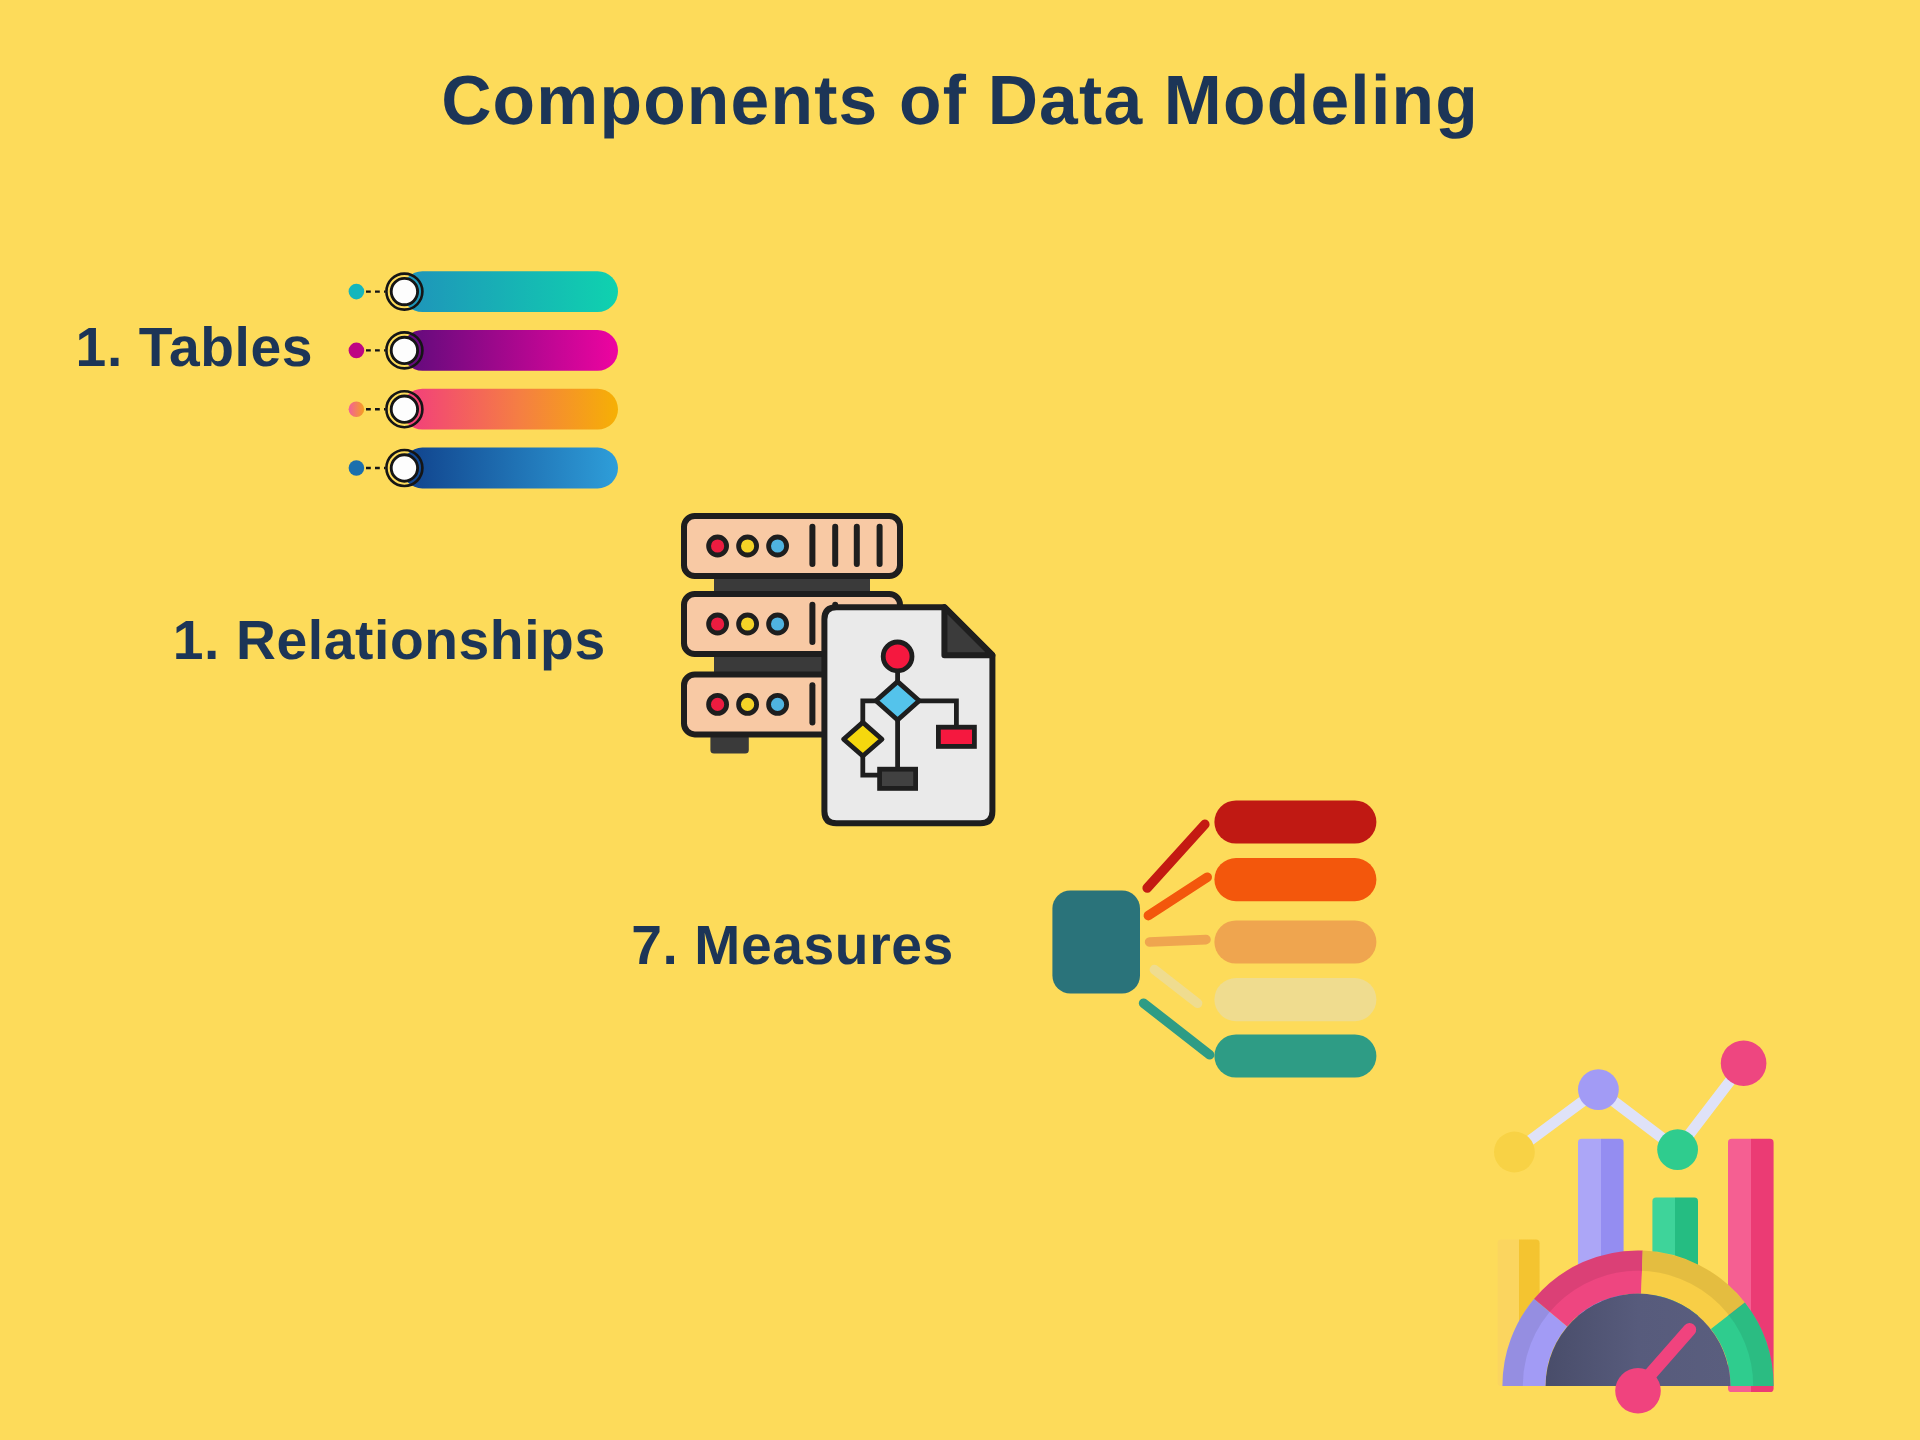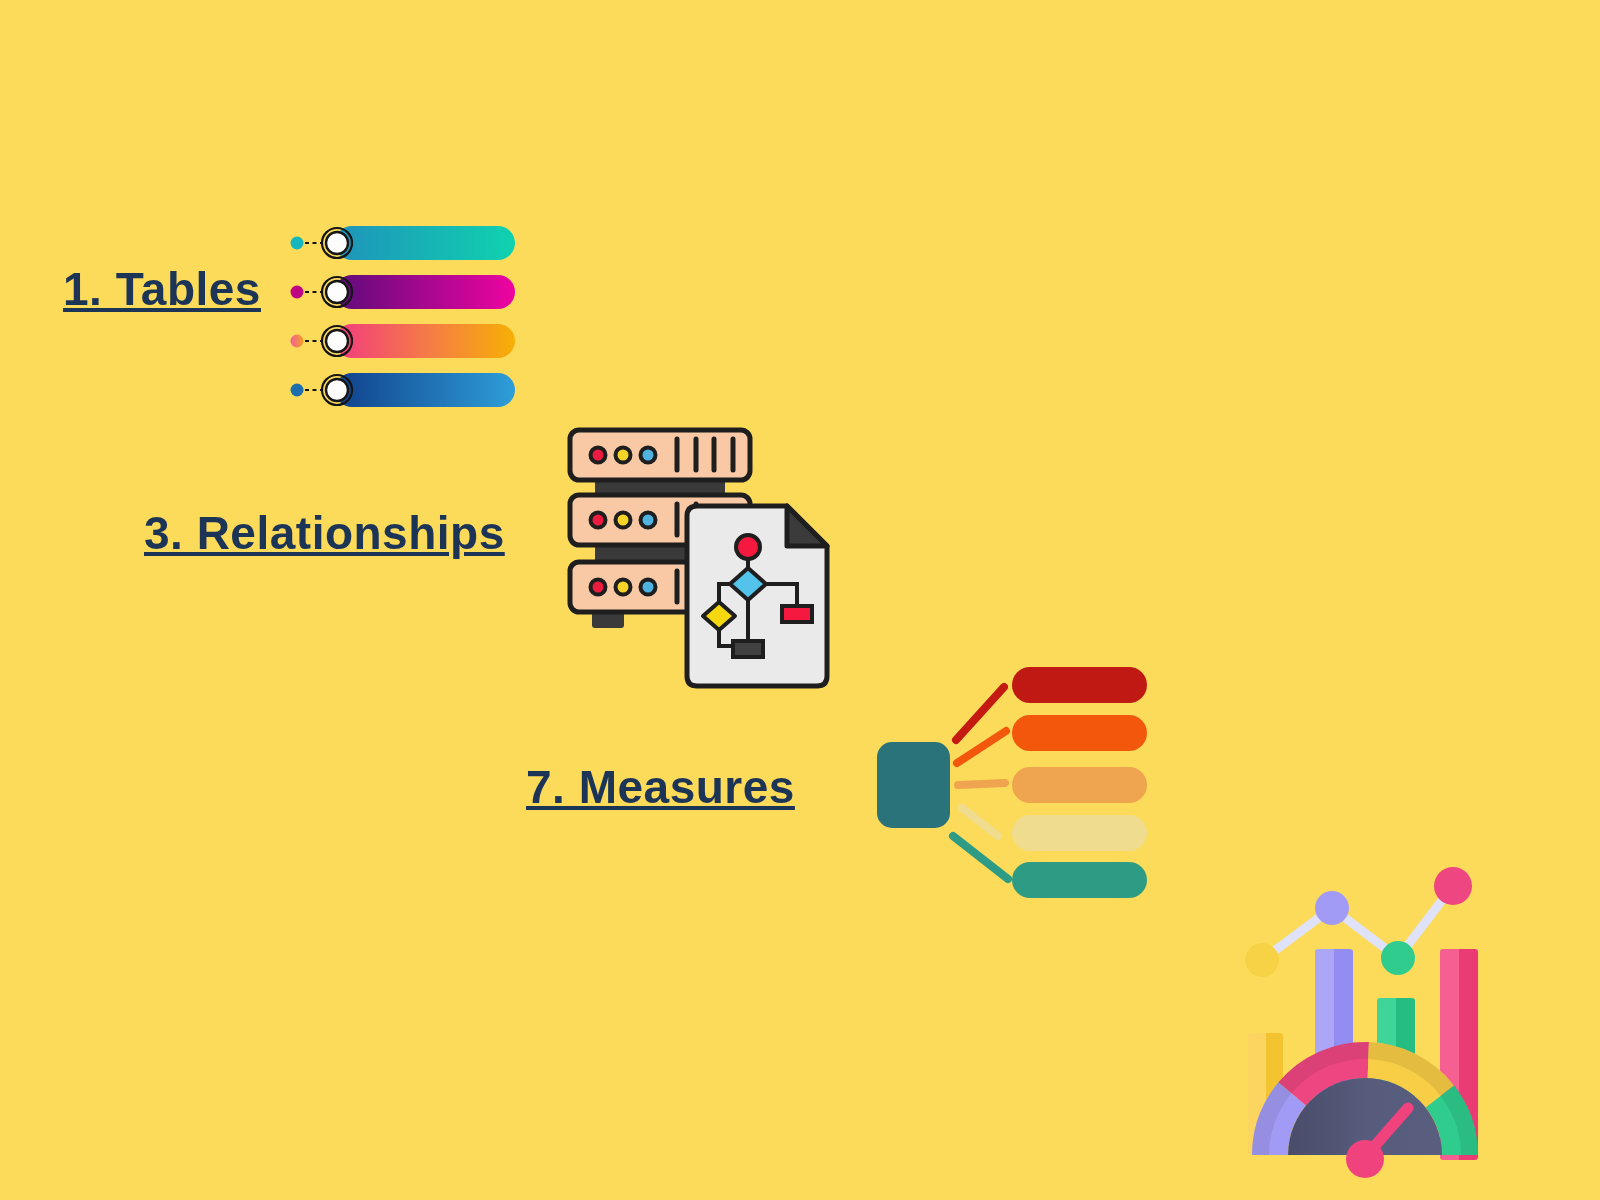--- a/index.html
+++ b/index.html
@@ -12,37 +12,38 @@
   .canvas{position:relative;width:1600px;height:1200px;background:#FDDB5A;}
   .title{
     position:absolute;left:0;top:50px;width:1600px;
     text-align:center;
     font-size:58px;font-weight:700;letter-spacing:1px;
     color:#1C3557;
   }
   .item-label{
     position:absolute;
     font-size:46px;font-weight:700;letter-spacing:0.5px;
-    color:#1C3557;white-space:nowrap;text-decoration:underline;
+    color:#1C3557;white-space:nowrap;
   }
   .label-tables{left:63px;top:262px;}
   .label-relationships{left:144px;top:506px;}
   .label-measures{left:526px;top:760px;}
   .label-hierarchies{left:790px;top:1022px;}
   .icon{position:absolute;}
   .icon-tables{left:283px;top:212px;}
   .icon-relationships{left:553px;top:416px;}
   .icon-measures{left:853px;top:653px;}
   .icon-hierarchies{left:1228px;top:860px;}
 </style>
 </head>
 <body>
 
 <div class="canvas">
 
+  <div class="title">Components of Data Modeling</div>
 
   <div class="item-label label-tables">1. Tables</div>
   <svg class="icon icon-tables" width="240" height="200" viewBox="0 0 240 200">
     <defs>
       <linearGradient id="tg1" x1="0" y1="0" x2="1" y2="0">
           <stop offset="0" stop-color="#1F93BA"></stop>
           <stop offset="1" stop-color="#0FD2AF"></stop>
         </linearGradient>
       <linearGradient id="tg2" x1="0" y1="0" x2="1" y2="0">
           <stop offset="0" stop-color="#5E0B7B"></stop>
@@ -89,21 +90,21 @@
 
     <g>
       <circle cx="14" cy="178" r="6.5" fill="#1B6FAD"></circle>
       <line x1="22" y1="178" x2="38" y2="178" stroke="#151515" stroke-width="2" stroke-dasharray="4 3.5"></line>
       <rect x="52" y="161" width="180" height="34" rx="17" fill="url(#tg4)"></rect>
       <circle cx="54" cy="178" r="15" fill="none" stroke="#151515" stroke-width="2.2"></circle>
       <circle cx="54" cy="178" r="11" fill="#FDFDFD" stroke="#151515" stroke-width="2.4"></circle>
     </g>
   </svg>
 
-  <div class="item-label label-relationships">3. Relationships</div>
+  <div class="item-label label-relationships">1. Relationships</div>
   <svg class="icon icon-relationships" width="285" height="285" viewBox="0 0 285 285">
 
     <g>
       <rect x="42" y="50" width="130" height="32" fill="#3A3A3A"></rect>
       <rect x="42" y="116" width="130" height="34" fill="#3A3A3A"></rect>
       <rect x="39" y="196" width="32" height="16" rx="3" fill="#3A3A3A"></rect>
       <rect x="146" y="196" width="32" height="16" rx="3" fill="#3A3A3A"></rect>
 
       <rect x="17" y="14" width="180" height="50" rx="9" fill="#F8C9A4" stroke="#1E1E1E" stroke-width="5"></rect>
       <circle cx="45" cy="39" r="7.5" fill="#EC1C40" stroke="#1E1E1E" stroke-width="4"></circle>

